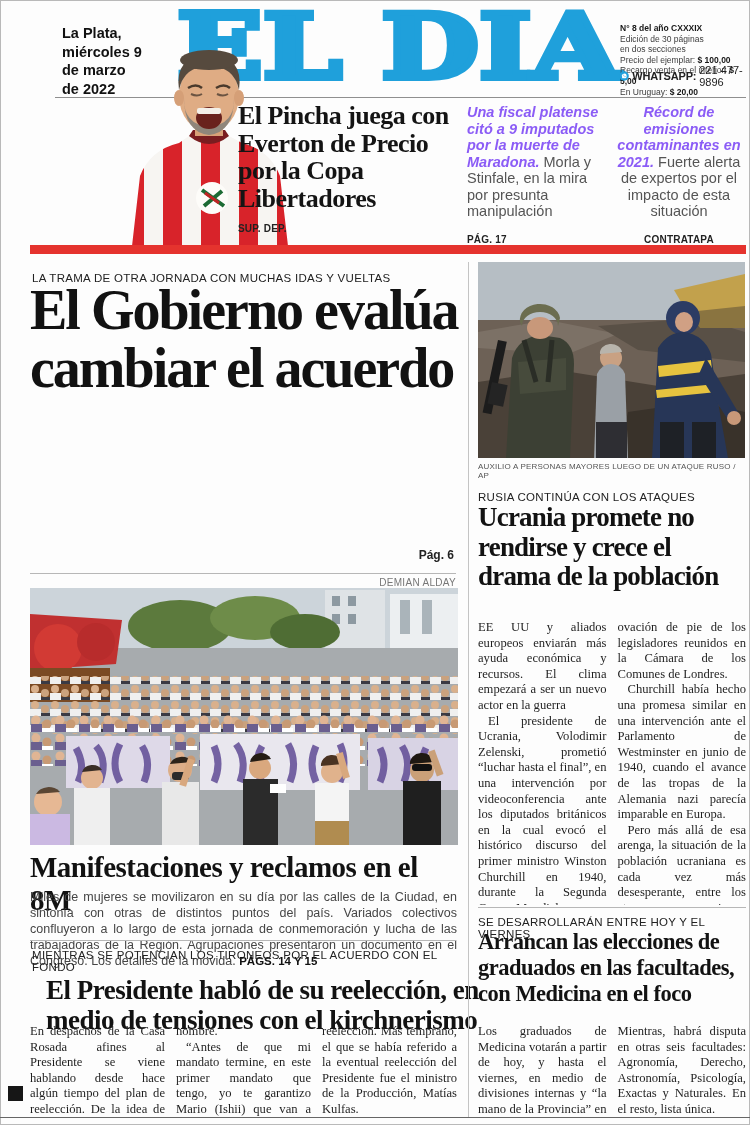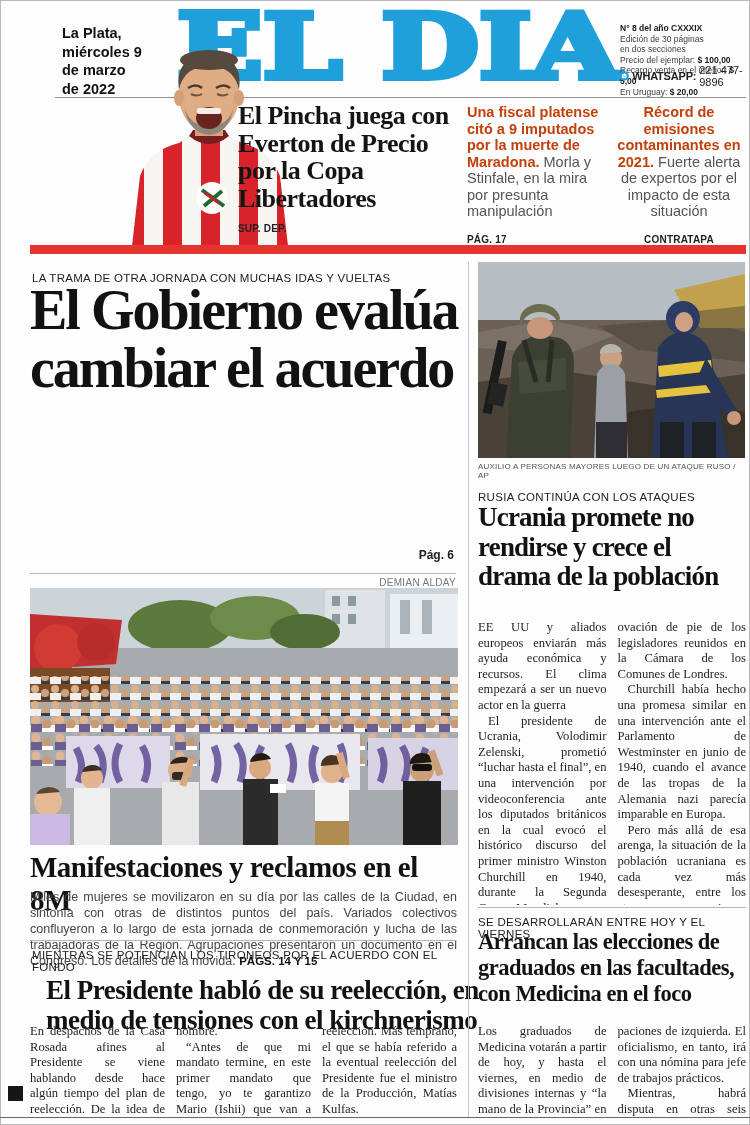--- a/index.html
+++ b/index.html
@@ -17,21 +17,21 @@
   .hrule{height:1px;background:#8f8f8f;}
   .headrule{left:55px;top:97px;width:691px;}
 
   
   .playerphoto{left:84px;top:46px;width:250px;height:200px;}
   .story1{left:238px;top:102px;width:230px;}
   .story1 h2{margin:0;font-family:"Liberation Serif",serif;font-weight:bold;font-size:26px;line-height:27.5px;letter-spacing:-.5px;color:#141414;}
   .tag{font-size:10px;font-weight:bold;color:#222;letter-spacing:.2px;}
   .story1 .tag{position:absolute;top:121px;left:0;}
   .brief{top:104px;width:135px;font-size:14.5px;line-height:16.5px;}
-  .brief .lead{font-weight:bold;color:#c2410c;}
+  .brief .lead{font-weight:bold;color:#8b5cf6;font-style:italic;}
   .brief .rest{color:#555;}
   .brief .tag{display:block;margin-top:12px;}
   .story2{left:467px;}
   .story3{left:612px;width:134px;text-align:center;}
   .redbar{left:30px;top:245px;width:716px;height:9px;background:#e5332e;}
 
   
   .kicker{font-size:11.5px;letter-spacing:.3px;color:#222;}
   .thin{height:1px;background:#b7b7b7;}
   .vdivider{left:468px;top:262px;width:1px;height:856px;background:#c4c4c4;}
@@ -325,20 +325,19 @@
 
   <div class="abs thin rule3"></div>
   <div class="abs kicker gradkicker">SE DESARROLLARÁN ENTRE HOY Y EL VIERNES</div>
   <h2 class="abs gradhead">Arrancan las elecciones de graduados en las facultades, con Medicina en el foco</h2>
 
   <div class="abs gradcols serifbody">
     <div class="col">
       <p>Los graduados de Medicina votarán a partir de hoy, y hasta el viernes, en medio de divisiones internas y “la mano de la Provincia” en el armado de listas. En un escenario de marcada fragmentación, en la Facultad de 60 y 120 habrá dos listas radicales, una peronista y otra que cuenta con el respaldo de agru-</p>
     </div>
     <div class="col">
-      <p>paciones de izquierda. El oficialismo, en tanto, irá con una nómina para jefe de trabajos prácticos.</p>
       <p><span>Mientras, habrá disputa en otras seis facultades: Agronomía, Derecho, Astronomía, Psicología, Exactas y Naturales. En el resto, lista única.</span> </p>
     </div>
   </div>
 
   <div class="abs bottomrule"></div>
   <div class="abs regmark"></div>
 </div>
 
 </body></html>

